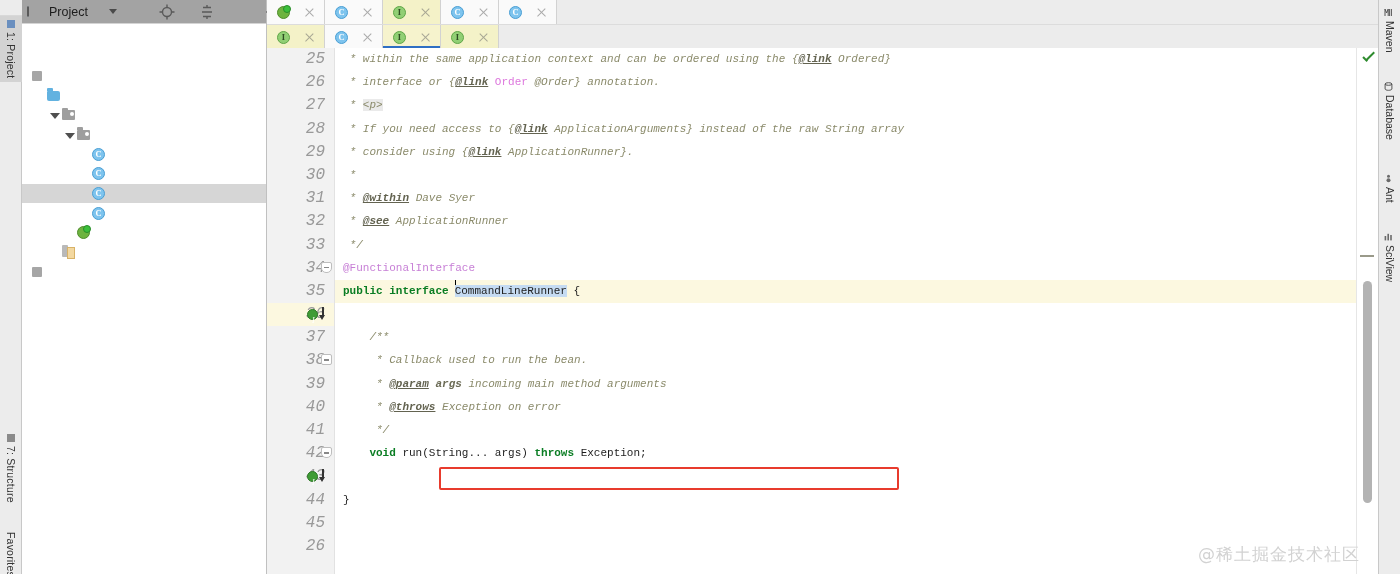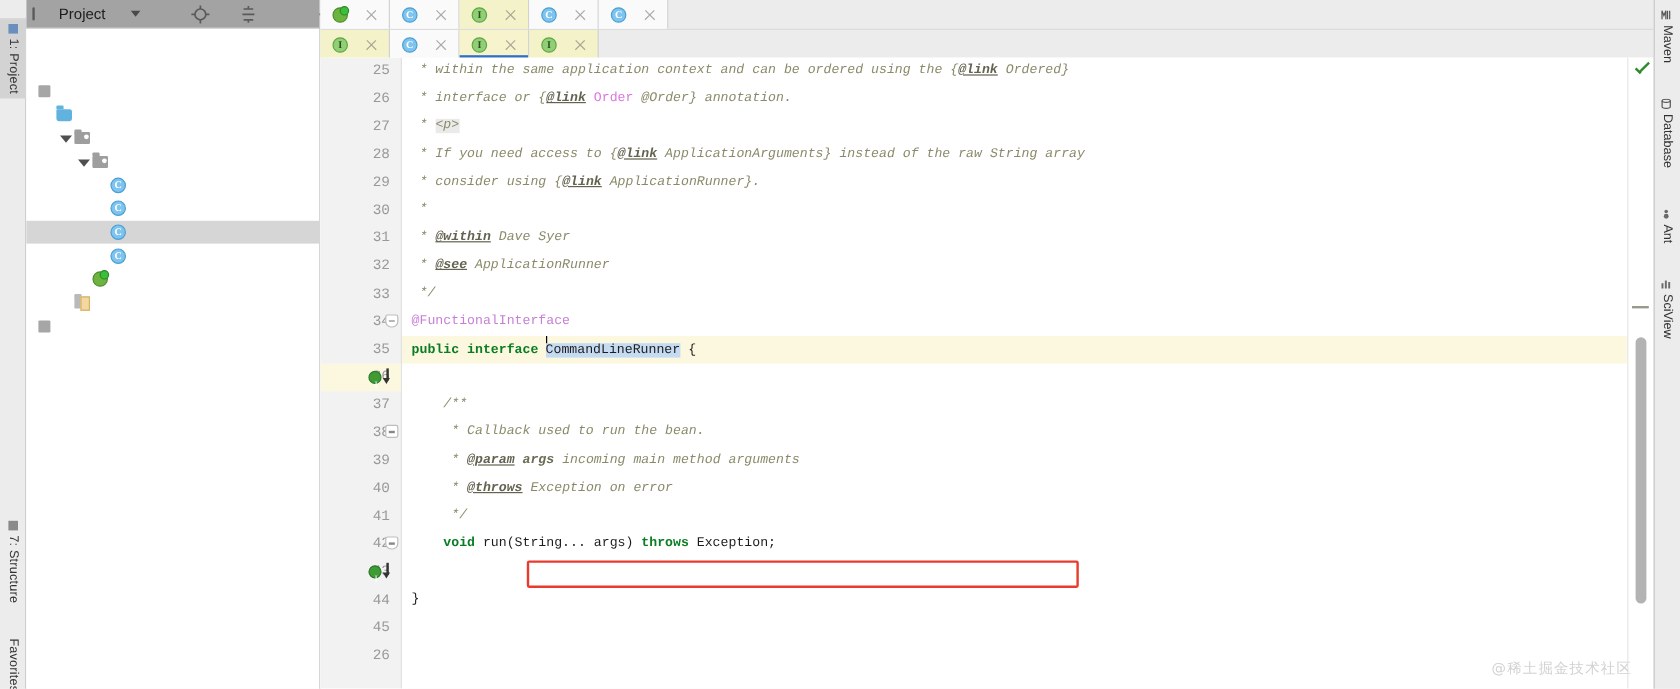--- a/index.html
+++ b/index.html
@@ -174,21 +174,21 @@
   }
   .code {
     flex:1 1 auto; position:relative; background:#fff;
     font-family:"Liberation Mono","DejaVu Sans Mono",monospace;
     font-size:11px; overflow:hidden;
   }
   .ln {
     height:23.2px; line-height:23.2px;
     display:flex; align-items:center; justify-content:flex-end;
     padding-right:9px; font-family:"Liberation Mono",monospace;
-    font-size:12px; color:#999; position:relative;
+    font-size:16px; color:#999; position:relative;font-style:italic;
   }
   .ln.cur { background:#fcf8e0; }
   .gmark {
     position:absolute; left:40px; top:4px; width:22px; height:15px;
   }
   .gmark .dot {
     position:absolute; left:0; top:2px;
     width:11px;height:11px;border-radius:50%;
     background:#3f9c35; border:1px solid #2e7827;
   }
@@ -266,21 +266,21 @@
   .rvtab {
     position:absolute; left:0; width:22px;
     writing-mode:vertical-rl; text-orientation:mixed;
     font-size:10.5px; color:#333; white-space:nowrap;
     padding:4px 4px; display:flex; align-items:center; gap:4px;
   }
   .rvico { width:9px; height:9px; flex:0 0 auto; }
 
   .watermark {
     position:absolute; right:18px; bottom:8px;
-    font-size:12px; color:#d2d2d2; letter-spacing:1px;
+    font-size:17px; color:#d2d2d2; letter-spacing:1px;
     font-family:"DejaVu Sans", sans-serif;
   }
   .topstub{
     position:absolute; left:0; top:0; width:22px; height:16px;
     background:#ececec; border-bottom:1px solid #d8d8d8;
   }
 </style>
 </head>
 <body>
 

